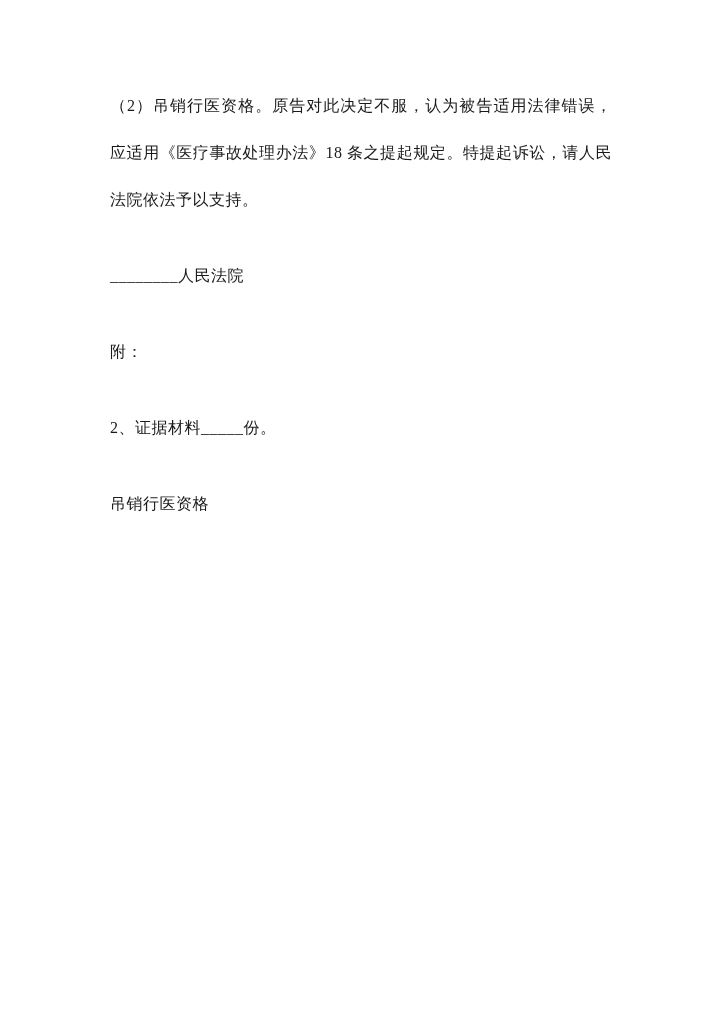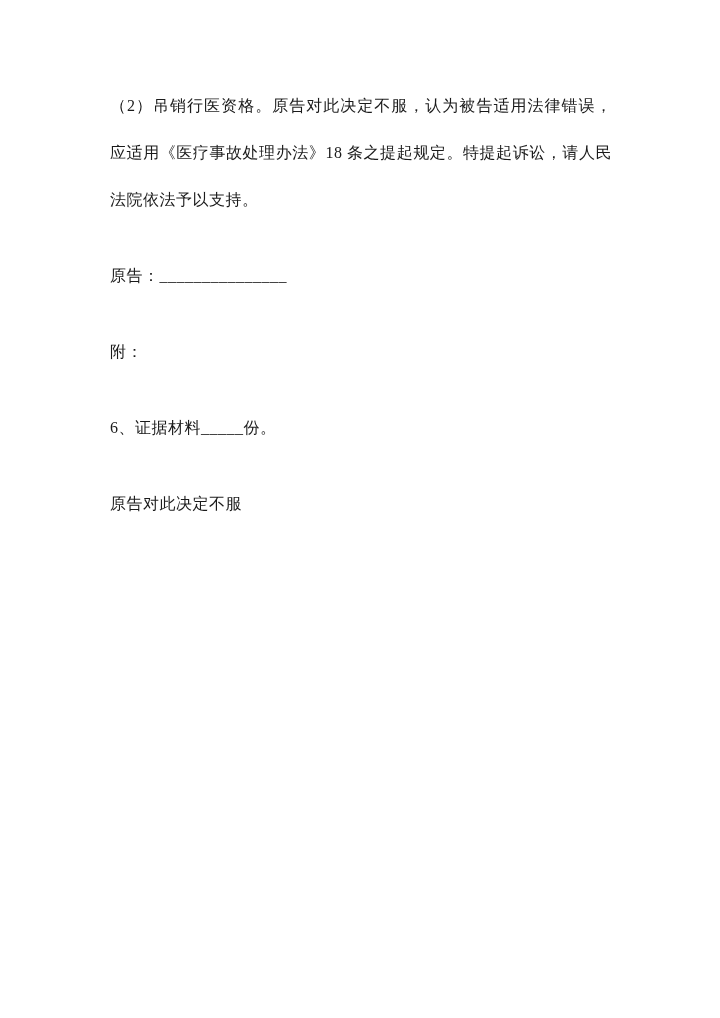--- a/index.html
+++ b/index.html
@@ -31,17 +31,17 @@
   }
   .para.bold {
     font-weight: bold;
   }
 </style>
 </head>
 <body>
 
 <div class="page">
   <p class="para">（2）吊销行医资格。原告对此决定不服，认为被告适用法律错误，应适用《医疗事故处理办法》18 条之提起规定。特提起诉讼，请人民法院依法予以支持。</p>
-  <p class="para">原告：_______________</p>
+  <p class="para">________人民法院</p>
   <p class="para">附：</p>
-  <p class="para">6、证据材料_____份。</p>
-  <p class="para">原告对此决定不服</p>
+  <p class="para">2、证据材料_____份。</p>
+  <p class="para">吊销行医资格</p>
 </div>
 
 </body></html>

